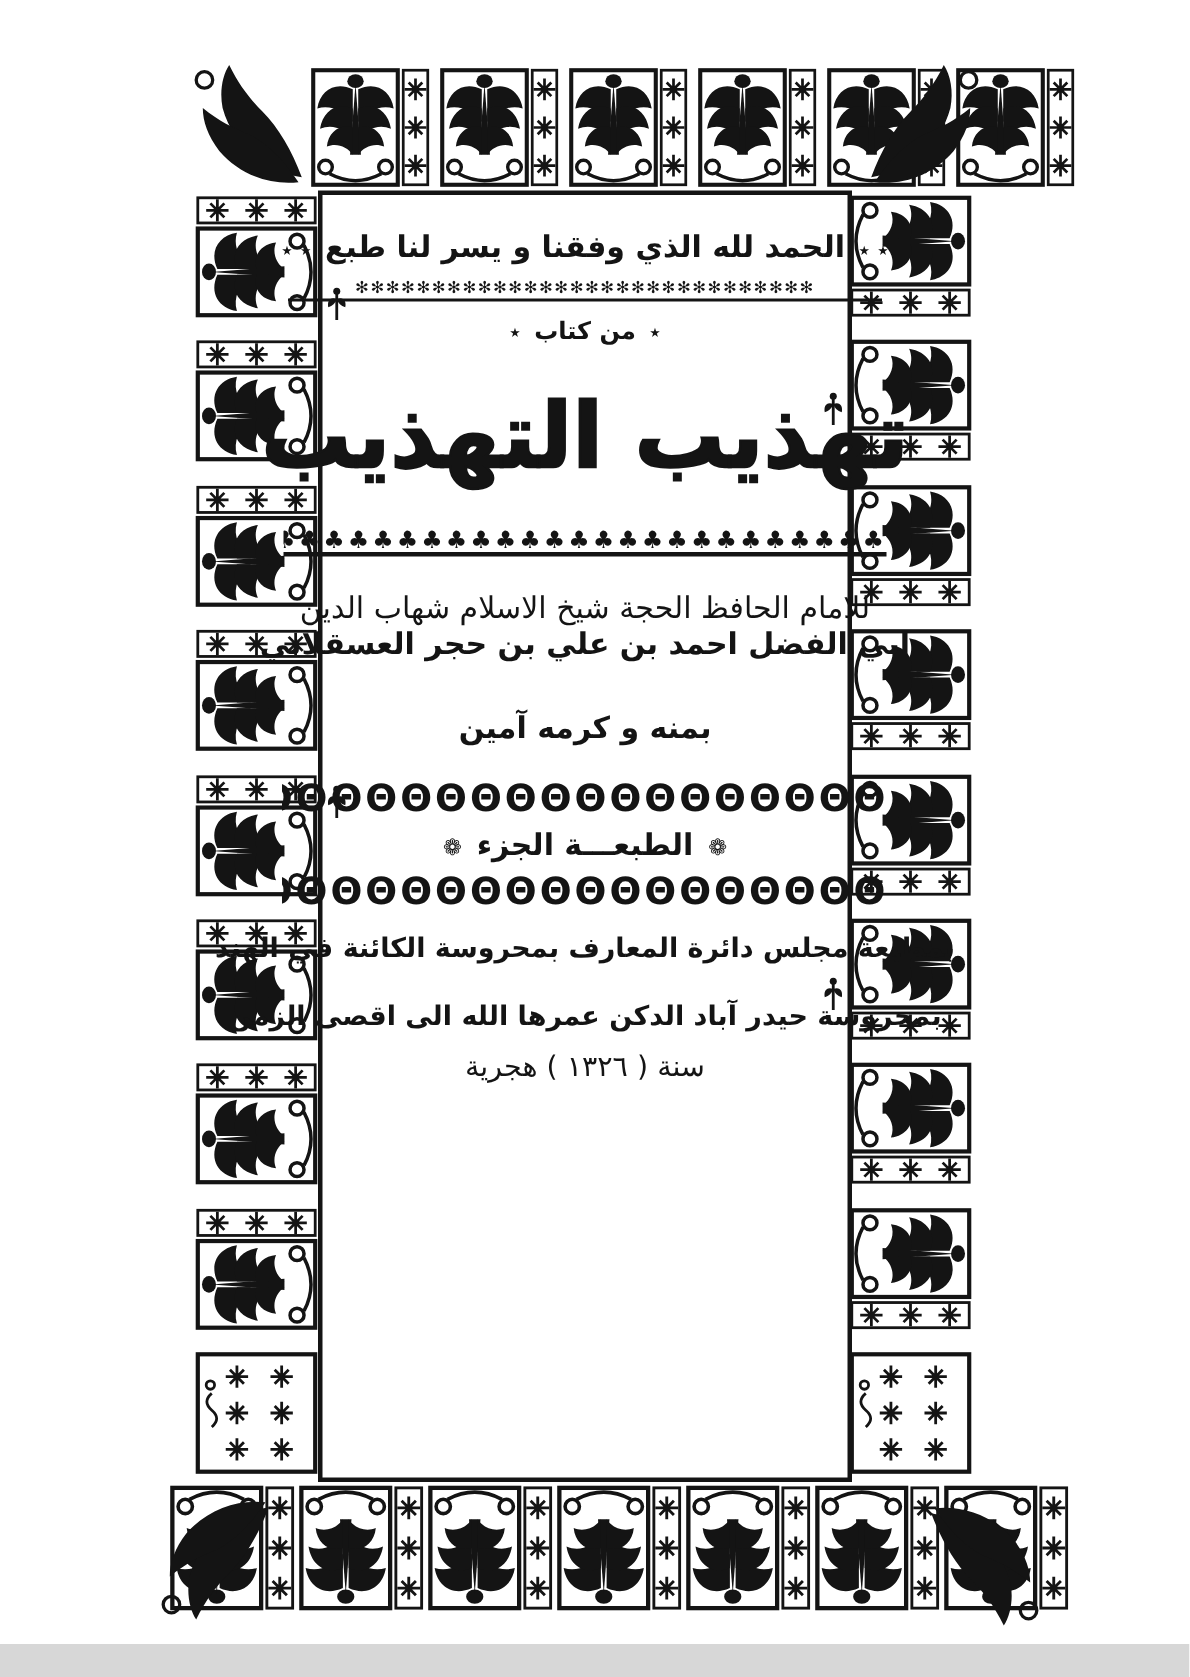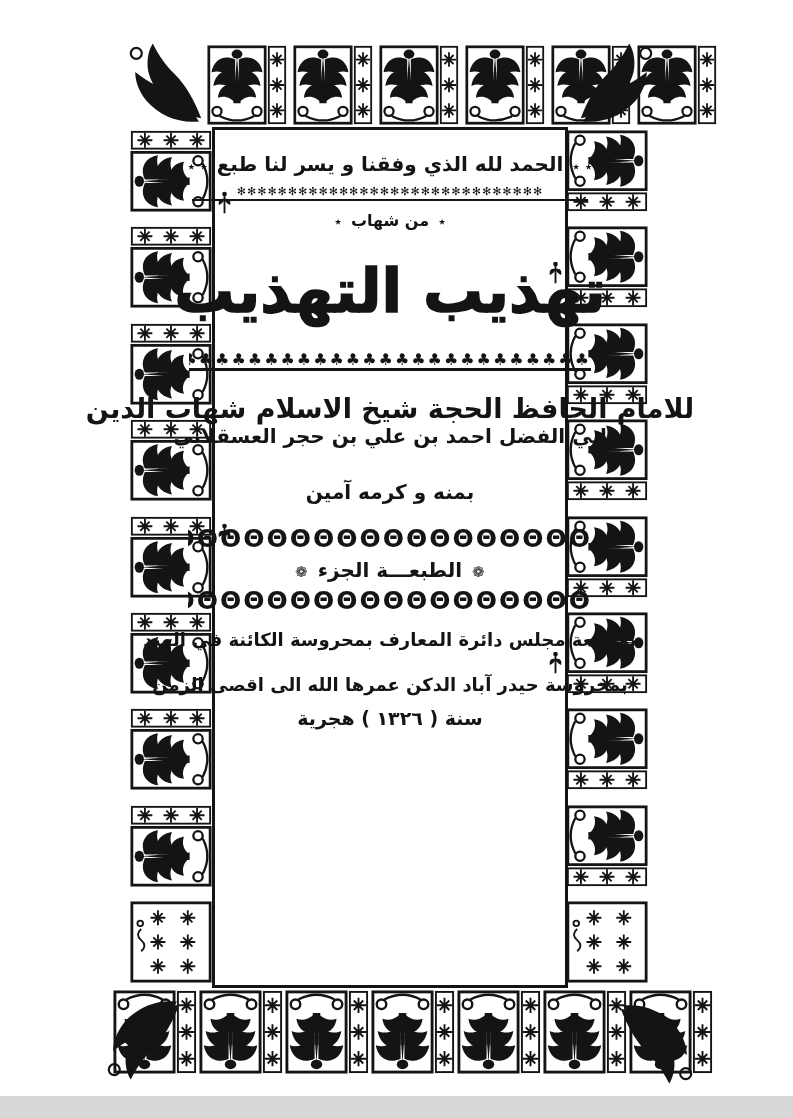--- a/index.html
+++ b/index.html
@@ -37,31 +37,31 @@
 
   .l-praise{margin-top:22px;font-size:20px;font-weight:bold}
   .div-picket{margin-top:10px;width:396px;overflow:hidden;font-size:11px;line-height:12px;
               letter-spacing:1px;border-bottom:2px solid #141414;padding-bottom:1px}
   .l-part{margin-top:12px;font-size:21px;font-weight:bold}
   .l-kitab{margin-top:10px;font-size:16px;font-weight:bold}
   .l-title{margin-top:0;font-size:60px;font-weight:bold;line-height:122px;
            -webkit-text-stroke:1.6px #141414}
   .div-fleuron{margin-top:0;width:402px;overflow:hidden;font-size:16px;line-height:16px;
                letter-spacing:2px;border-bottom:3px solid #141414}
-  .l-auth1{margin-top:22px;font-size:27px;font-weight:bold}
+  .l-auth1{margin-top:22px;font-size:20px;font-weight:normal}
   .l-auth2{font-size:20px;font-weight:bold}
   .l-death{margin-top:34px;font-size:20px;font-weight:bold}
   .l-amen{margin-top:32px;font-size:20px;font-weight:bold}
   .div-chain{margin-top:22px;width:404px;overflow:hidden;font-size:25px;font-weight:bold;
              line-height:25px;letter-spacing:2px}
   .div-chain.second{margin-top:6px}
   .l-edition{margin-top:7px;font-size:20px;font-weight:bold}
   .l-imp1{margin-top:16px;font-size:18px;font-weight:bold}
   .l-imp2{margin-top:24px;font-size:18px;font-weight:bold}
-  .l-imp3{margin-top:12px;font-size:19px;font-weight:bold}
+  .l-imp3{margin-top:12px;font-size:19px;font-weight:normal}
 
   .scanstrip{position:absolute;left:0;right:0;bottom:0;height:22px;background:#d7d7d7}
   .defs-holder{position:absolute;width:0;height:0;overflow:hidden}
 </style>
 </head>
 <body>
 
 <svg class="defs-holder" aria-hidden="true">
   <defs>
     <symbol id="leaf" viewBox="0 0 88 88">
@@ -256,21 +256,21 @@
     <div class="content">
 
       <div class="l-praise">
         <span class="flank">٭ ٭</span><span>الحمد لله الذي وفقنا و يسر لنا طبع</span><span class="flank">٭ ٭</span>
       </div>
 
       <div class="div-picket">✻✻✻✻✻✻✻✻✻✻✻✻✻✻✻✻✻✻✻✻✻✻✻✻✻✻✻✻✻✻</div>
 
 
       <div class="l-kitab">
-        <span class="flank">٭</span><span>من شهاب</span><span class="flank">٭</span>
+        <span class="flank">٭</span><span>من كتاب</span><span class="flank">٭</span>
       </div>
 
       <div class="l-title">تهذيب التهذيب</div>
 
       <div class="div-fleuron">♣♣♣♣♣♣♣♣♣♣♣♣♣♣♣♣♣♣♣♣♣♣♣♣♣♣</div>
 
       <div class="l-auth1">للامام الحافظ الحجة شيخ الاسلام شهاب الدين</div>
       <div class="l-auth2">ابي الفضل احمد بن علي بن حجر العسقلاني</div>
       <div class="l-amen">بمنه و كرمه آمين</div>
 

